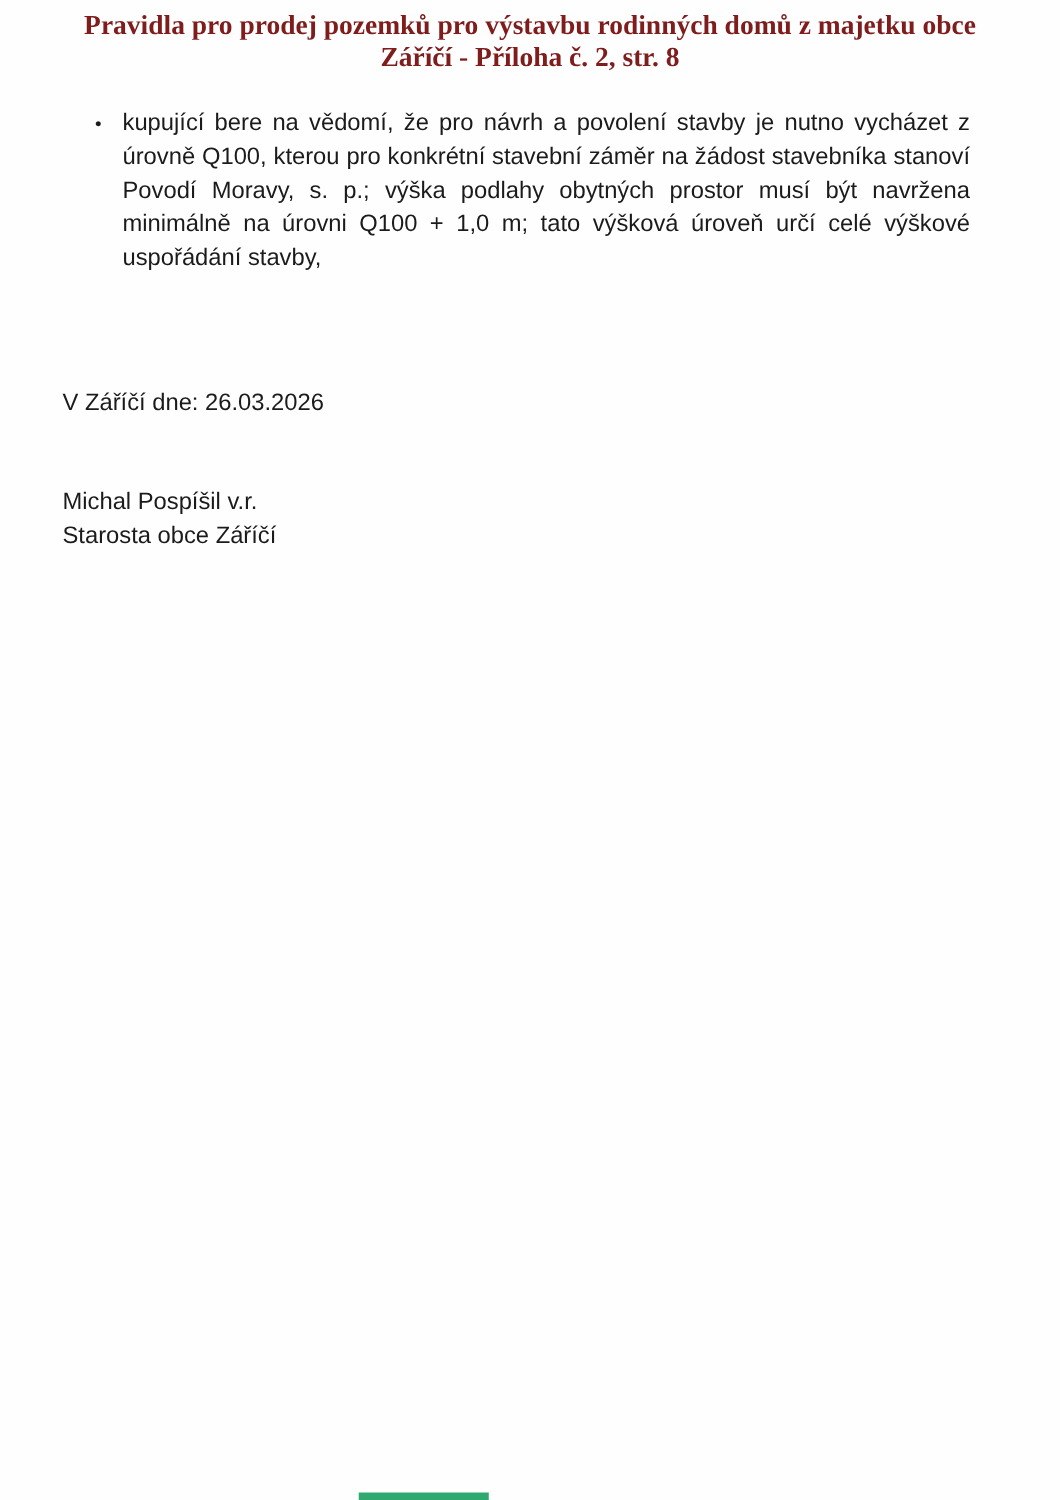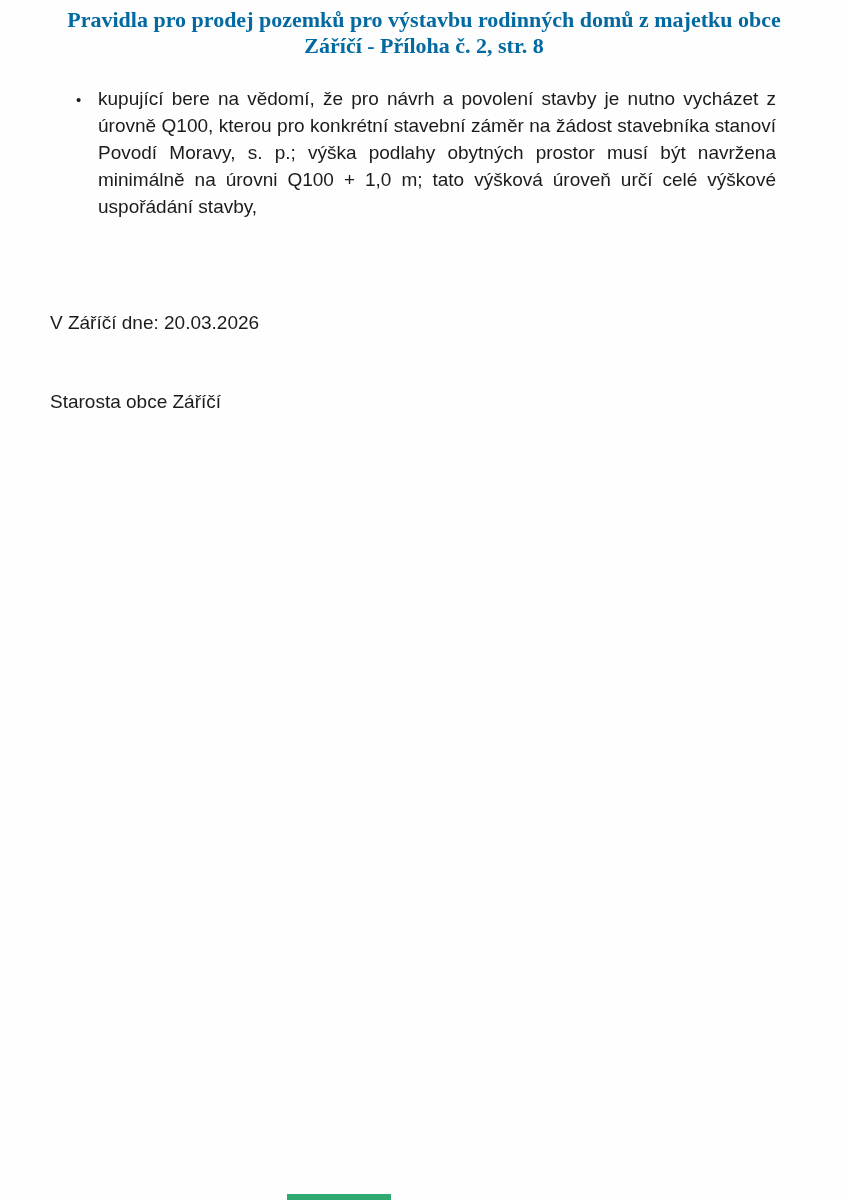--- a/index.html
+++ b/index.html
@@ -15,21 +15,21 @@
   .doc-title {
     position: absolute;
     top: 7px;
     left: 0;
     width: 848px;
     text-align: center;
     font-family: "Liberation Serif", "DejaVu Serif", serif;
     font-weight: bold;
     font-size: 22px;
     line-height: 26px;
-    color: #0369a1;
+    color: #7f1d1d;
   }
   .doc-title .line { white-space: nowrap; }
   .bullet-list {
     position: absolute;
     top: 57px;
     left: 98px;
     width: 678px;
     margin: 0;
     padding: 0;
     list-style: none;
@@ -80,21 +80,22 @@
 
   <div class="doc-title">
     <div class="line">Pravidla pro prodej pozemků pro výstavbu rodinných domů z majetku obce</div>
     <div class="line">Záříčí - Příloha č. 2, str. 8</div>
   </div>
 
   <ul class="bullet-list">
     <li>kupující bere na vědomí, že pro návrh a povolení stavby je nutno vycházet z úrovně Q100, kterou pro konkrétní stavební záměr na žádost stavebníka stanoví Povodí Moravy, s. p.; výška podlahy obytných prostor musí být navržena minimálně na úrovni Q100 + 1,0 m; tato výšková úroveň určí celé výškové uspořádání stavby,</li>
   </ul>
 
-  <div class="date-line">V Záříčí dne: 20.03.2026</div>
+  <div class="date-line">V Záříčí dne: 26.03.2026</div>
 
   <div class="signature-block">
+    <div>Michal Pospíšil v.r.</div>
     <div>Starosta obce Záříčí</div>
   </div>
 
   <div class="bottom-progress-bar" style="background:#2fa96f"></div>
 
 </div>
 
 </body></html>

